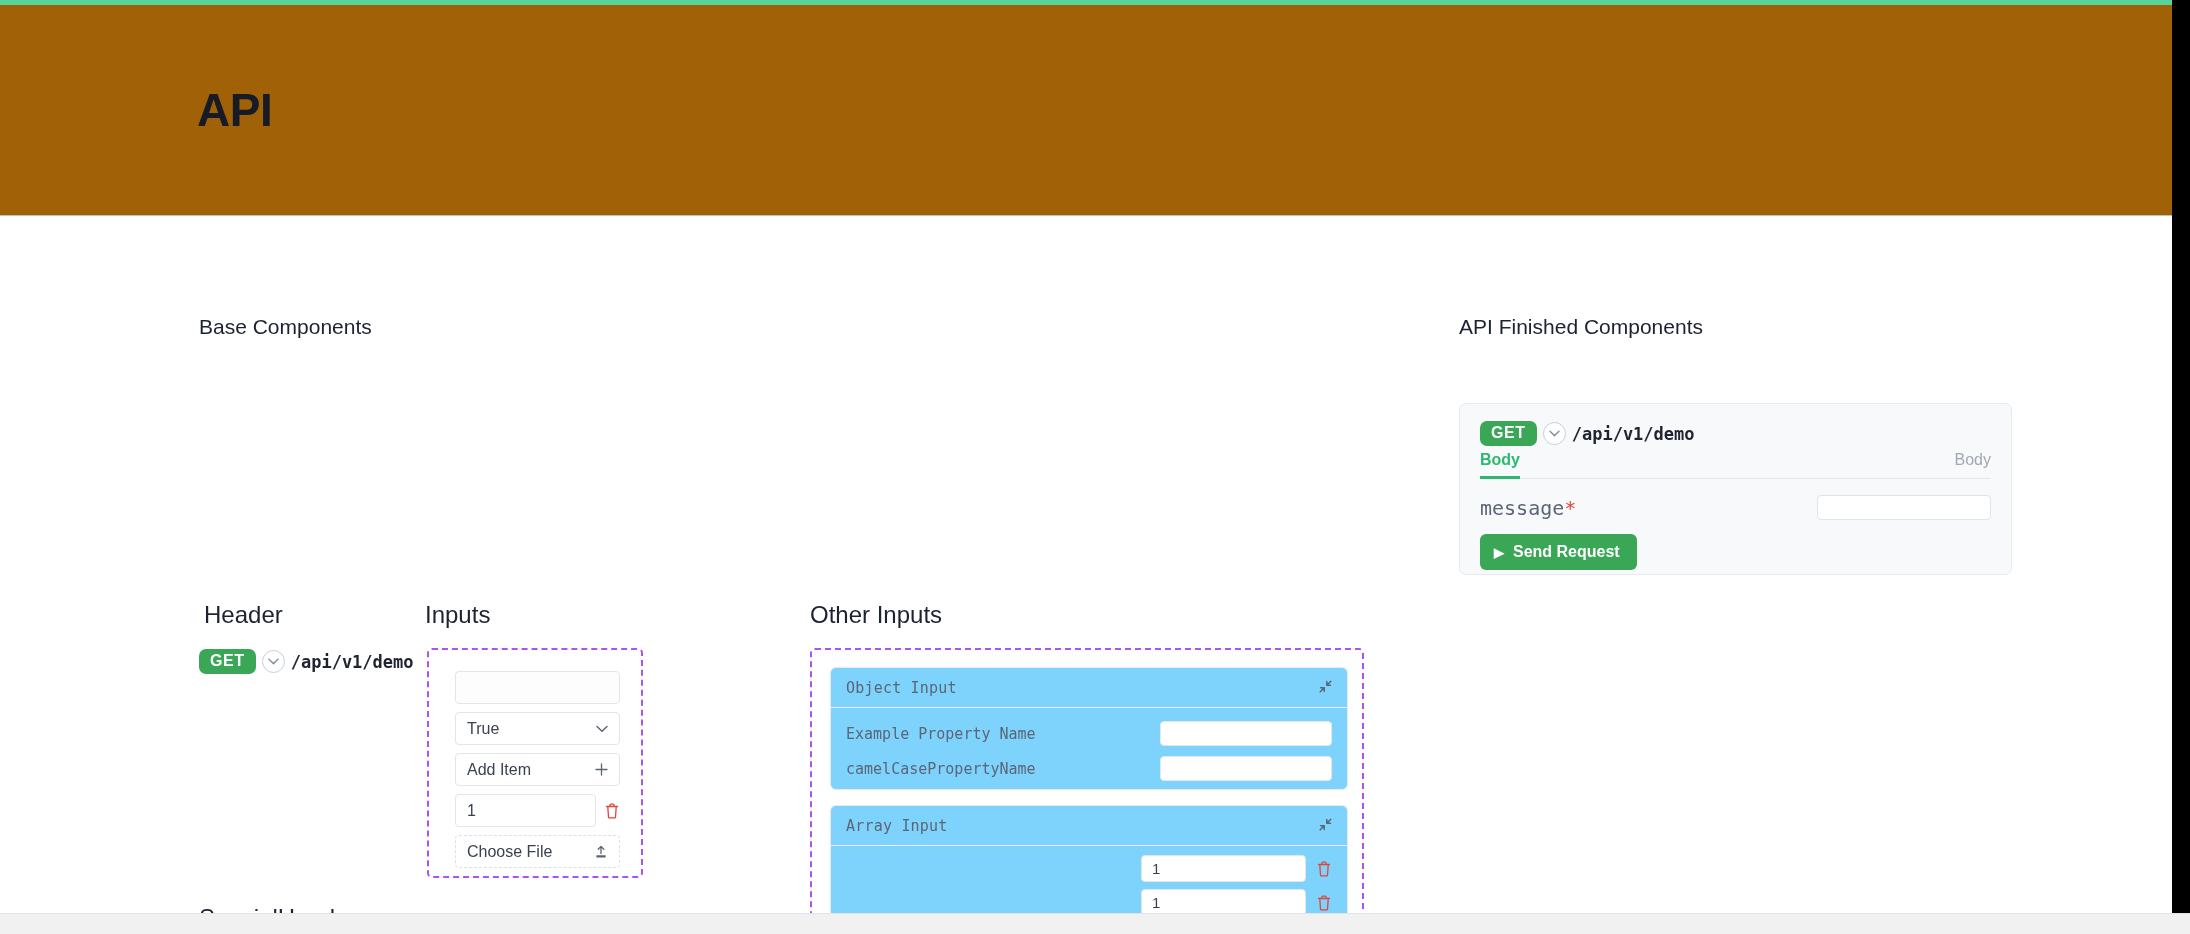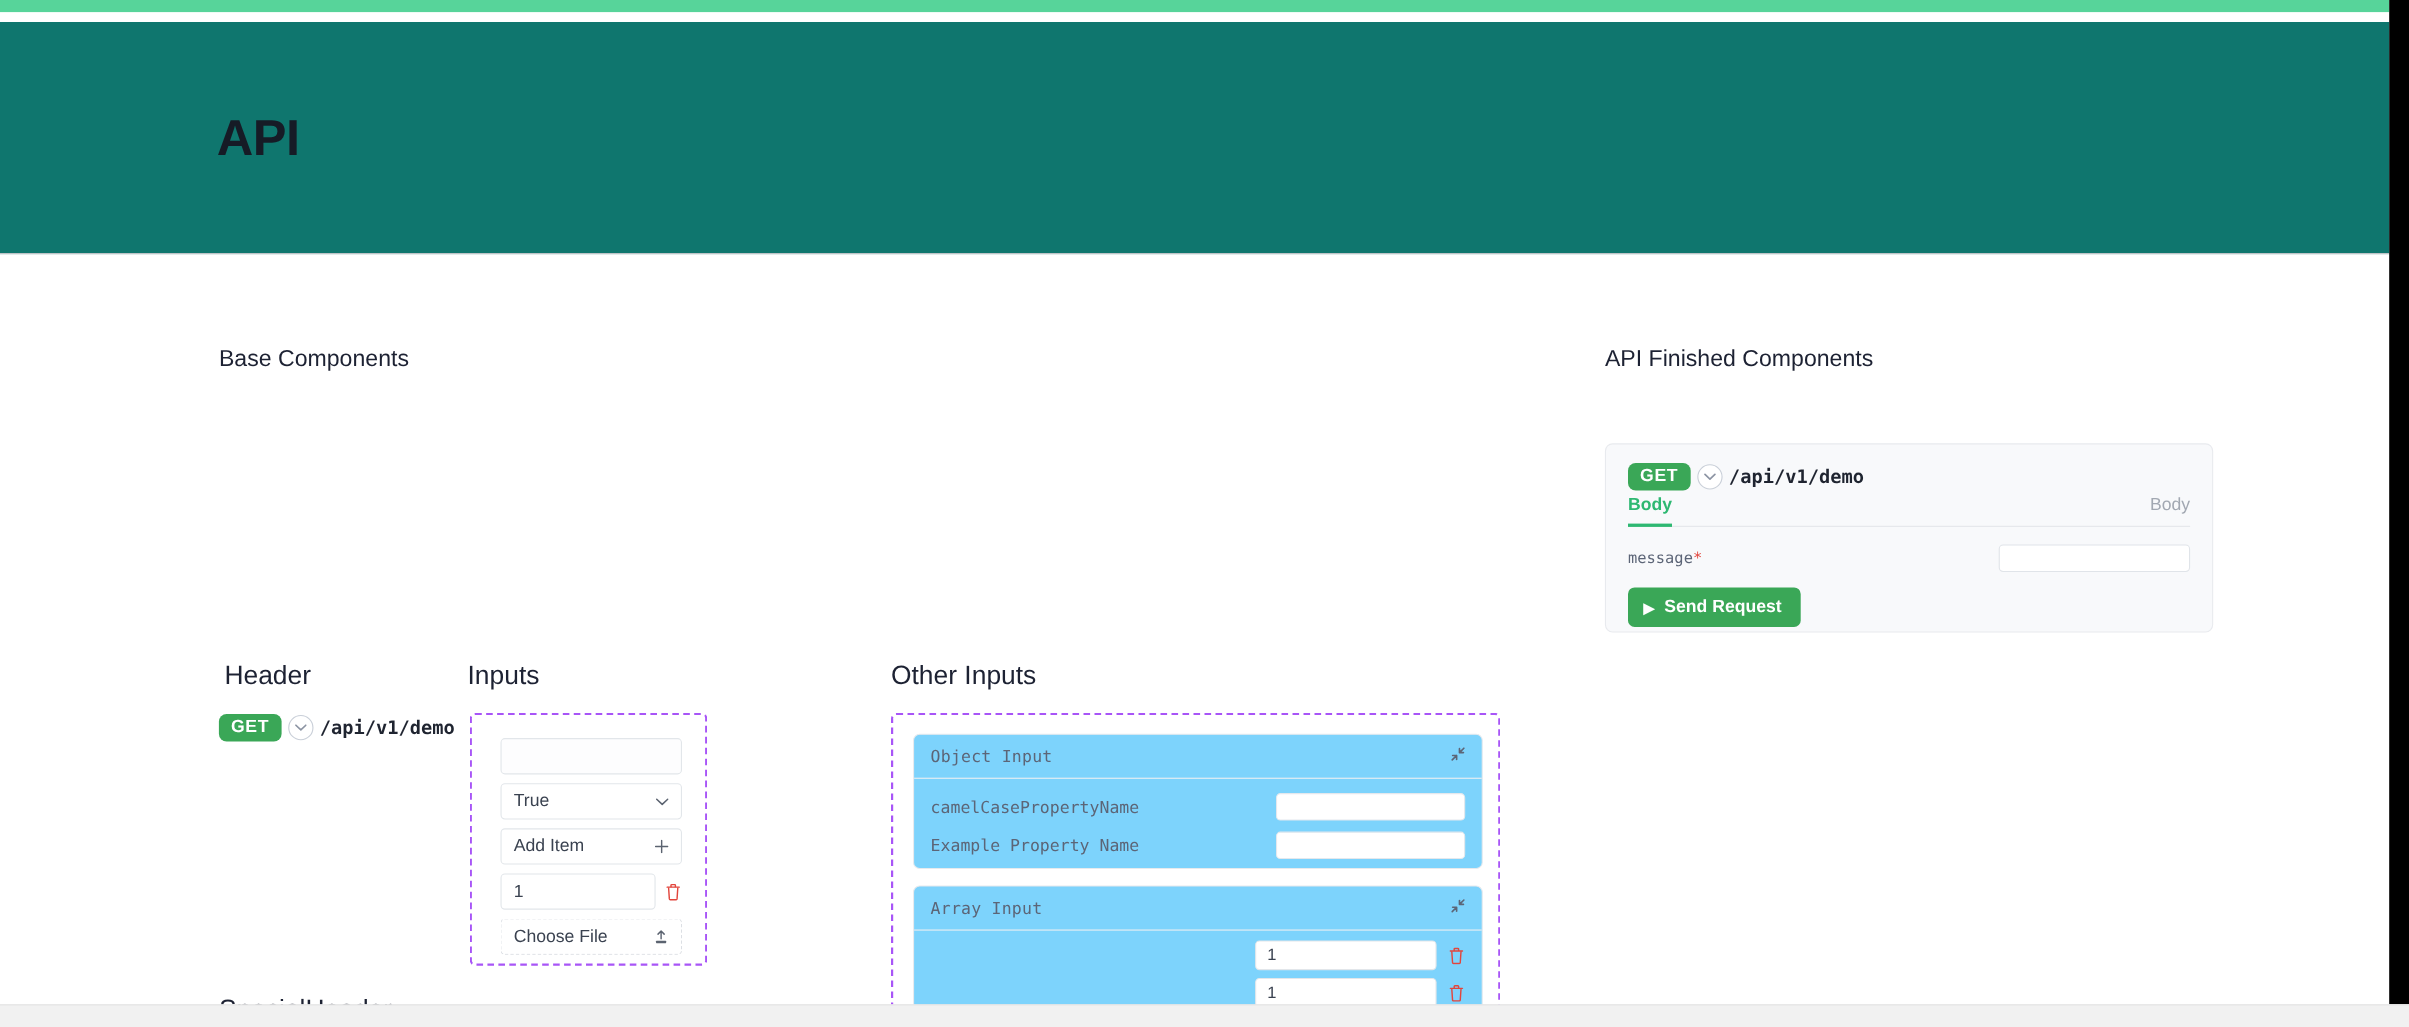--- a/index.html
+++ b/index.html
@@ -26,24 +26,24 @@
   }
   .bottom-scroll-track {
     position: absolute; left: 0; bottom: 0;
     width: 2190px; height: 21px;
     background: #f1f1f1;
     border-top: 1px solid #e3e3e3;
   }
 
   
   .page-header {
-    position: absolute; top: 20px; left: 0;
+    position: absolute; top: 5px; left: 0;
     width: 2172px; height: 211px;
     border-bottom: 1px solid #bfc3c7;
-    background: #0f766e;
+    background: #a16207;
   }
   .page-title {
     position: absolute; left: 197px; top: 82px;
     font-size: 46px; font-weight: bold;
     letter-spacing: -0.5px;
     color: #161b26;
     line-height: 1;
   }
 
   
@@ -182,21 +182,21 @@
     display: flex; align-items: center; padding: 0 10px;
     font-size: 15px; color: #3a4250;
   }
   .arr-add .flexer { flex: 1; }
   .arr-slot-pad { width: 17px; flex: none; }
 
   
   #special-header-title { position: absolute; left: 199px; top: 683px; }
   .mono-label {
     font-family: "DejaVu Sans Mono", monospace;
-    font-size: 14px; color: #5c6577;
+    font-size: 20px; color: #5c6577;
   }
   .req-star { color: #e2453c; }
 
   
   #finished-card {
     position: absolute; left: 1459px; top: 180px;
     width: 553px; height: 172px;
     background: #f8f9fb;
     border: 1px solid #e8eaee;
     border-radius: 7px;
@@ -319,25 +319,25 @@
         <span class="spacer"></span>
         <span>
           <svg width="13" height="13" viewBox="0 0 13 13">
             <path d="M11.8 1.2 L7.8 5.2 M7.8 1.6 V5.2 H11.4" fill="none" stroke="#5c6577" stroke-width="1.5" stroke-linecap="round" stroke-linejoin="round"></path>
             <path d="M1.2 11.8 L5.2 7.8 M5.2 11.4 V7.8 H1.6" fill="none" stroke="#5c6577" stroke-width="1.5" stroke-linecap="round" stroke-linejoin="round"></path>
           </svg>
         </span>
       </div>
       <div class="card-body">
         <div class="prop-row">
+          <span class="prop-label">Example Property Name</span>
+          <span class="prop-input"></span>
+        </div>
+        <div class="prop-row">
           <span class="prop-label">camelCasePropertyName</span>
-          <span class="prop-input"></span>
-        </div>
-        <div class="prop-row">
-          <span class="prop-label">Example Property Name</span>
           <span class="prop-input"></span>
         </div>
       </div>
     </div>
 
     <div class="inner-card" id="array-card">
       <div class="card-head">
         <span class="title">Array Input</span>
         <span class="spacer"></span>
         <span>

